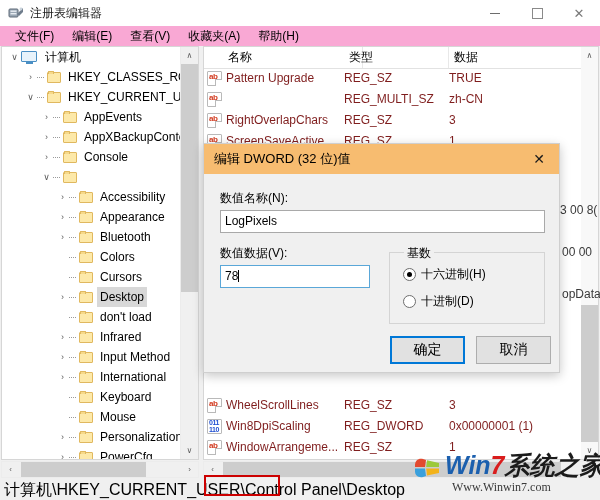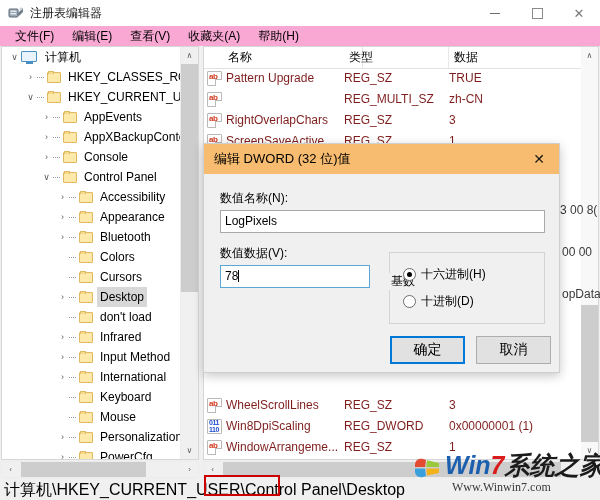--- a/index.html
+++ b/index.html
@@ -221,21 +221,20 @@
           <div class="tnode" style="padding-left: 38px;">
             <span class="chev">›</span>
             <span class="dash"></span>
             <span class="ico-folder"></span>
             <span class="lbl">Console</span>
           </div>
           <div class="tnode" style="padding-left: 38px;">
             <span class="chev">∨</span>
             <span class="dash"></span>
             <span class="ico-folder"></span>
-            <span class="lbl">Control Panel</span>
           </div>
           <div class="tnode" style="padding-left: 54px;">
             <span class="chev">›</span>
             <span class="dash"></span>
             <span class="ico-folder"></span>
             <span class="lbl">Accessibility</span>
           </div>
           <div class="tnode" style="padding-left: 54px;">
             <span class="chev">›</span>
             <span class="dash"></span>
@@ -437,21 +436,21 @@
     </div>
 
     <div class="dlg-body">
       <div class="f-lbl" style="left:16px;top:16px;">数值名称(N):</div>
       <div class="f-in" style="left:16px;top:36px;width:325px;height:23px;">LogPixels</div>
 
       <div class="f-lbl" style="left:16px;top:71px;">数值数据(V):</div>
       <div class="f-in focus" style="left:16px;top:91px;width:150px;height:23px;"><span>78</span><i class="caret"></i></div>
 
       <div class="grp" style="left:185px;top:78px;width:156px;height:72px;"></div>
-      <div class="grp-t" style="left:184px;top:71px;margin-top:28px;">基数</div>
+      <div class="grp-t" style="left:200px;top:71px;">基数</div>
 
       <div class="radio" style="left:199px;top:92px;">
         <i class="rd on"></i>
         <span>十六进制(H)</span>
       </div>
       <div class="radio" style="left:199px;top:119px;">
         <i class="rd"></i>
         <span>十进制(D)</span>
       </div>
 

